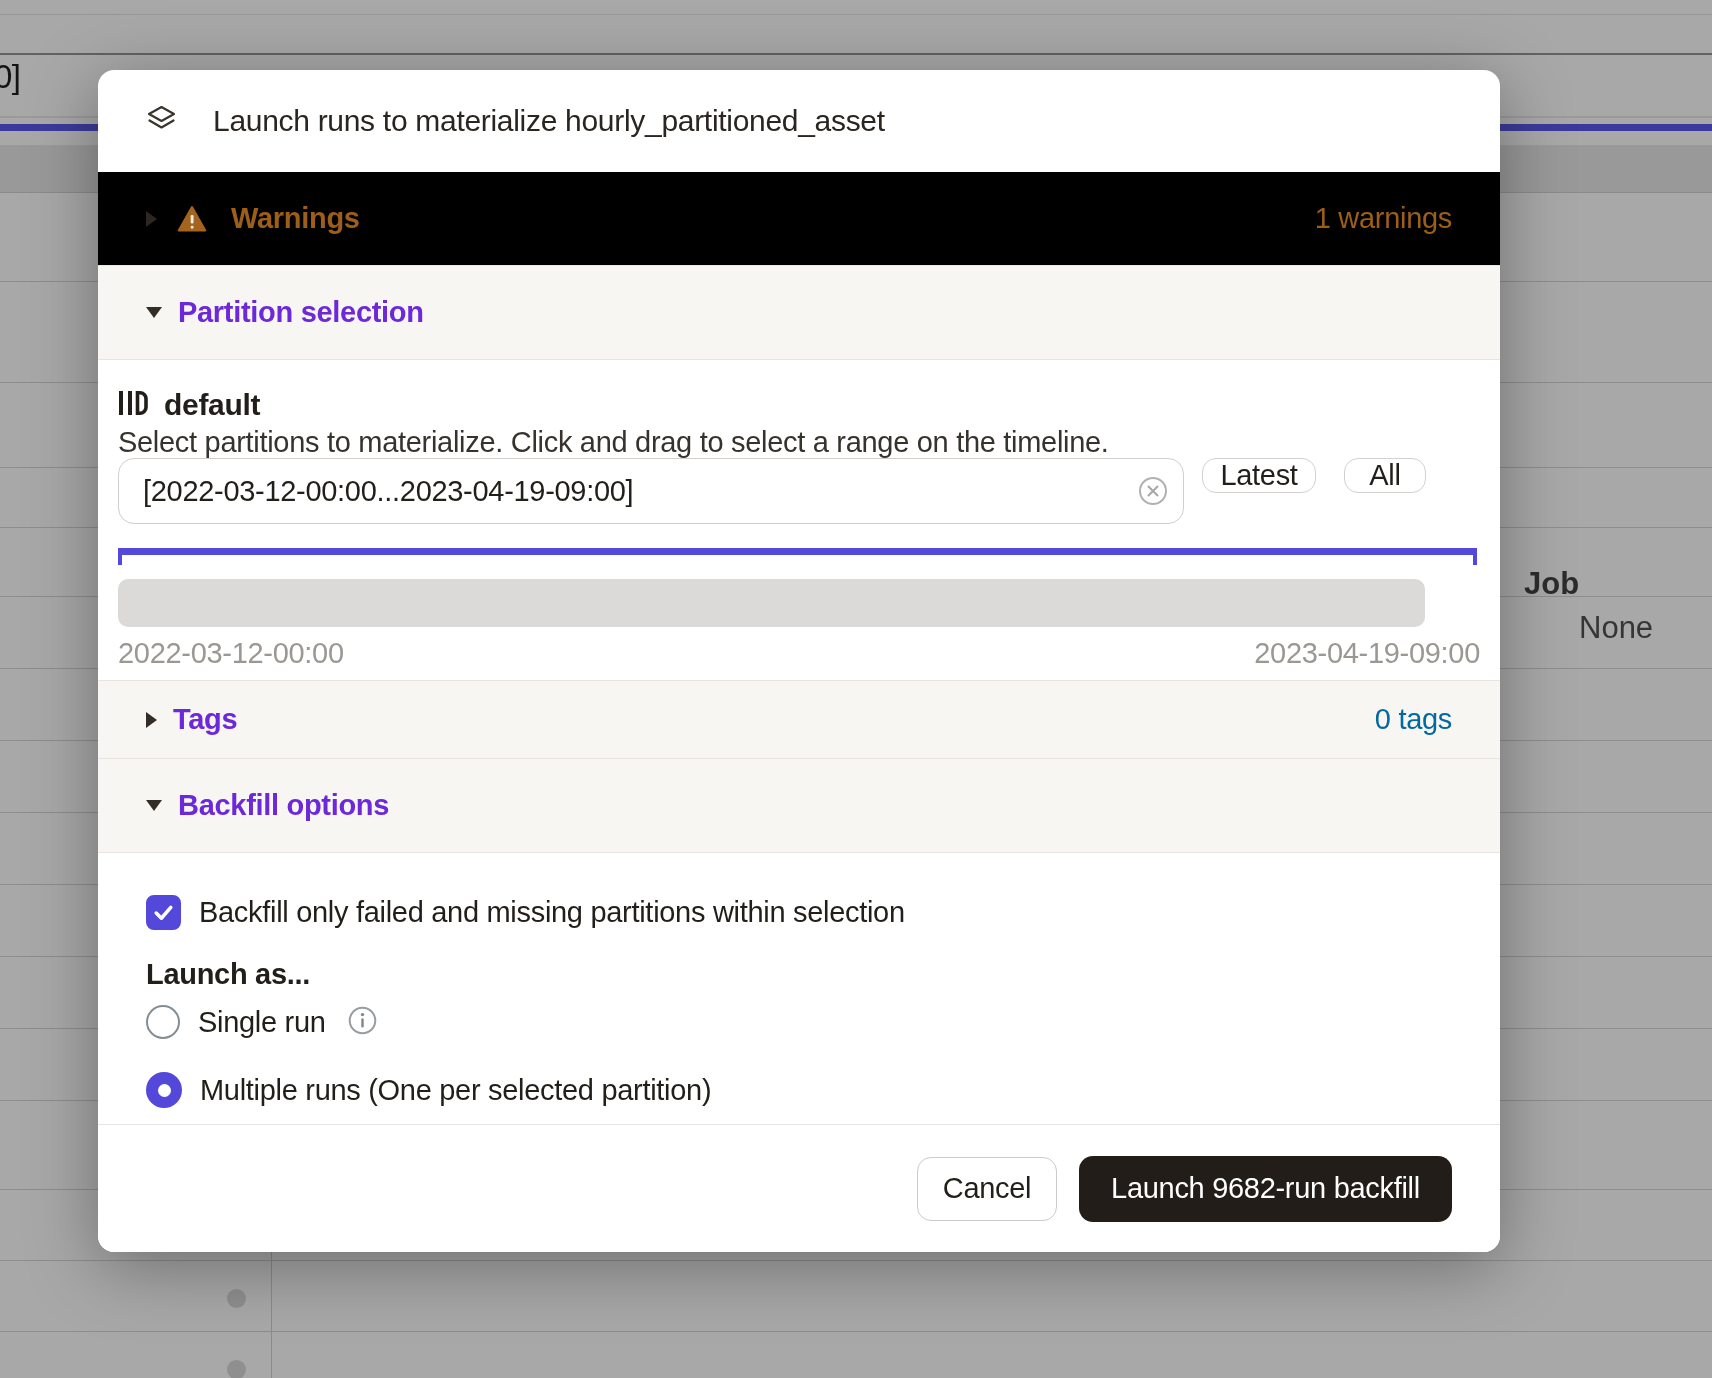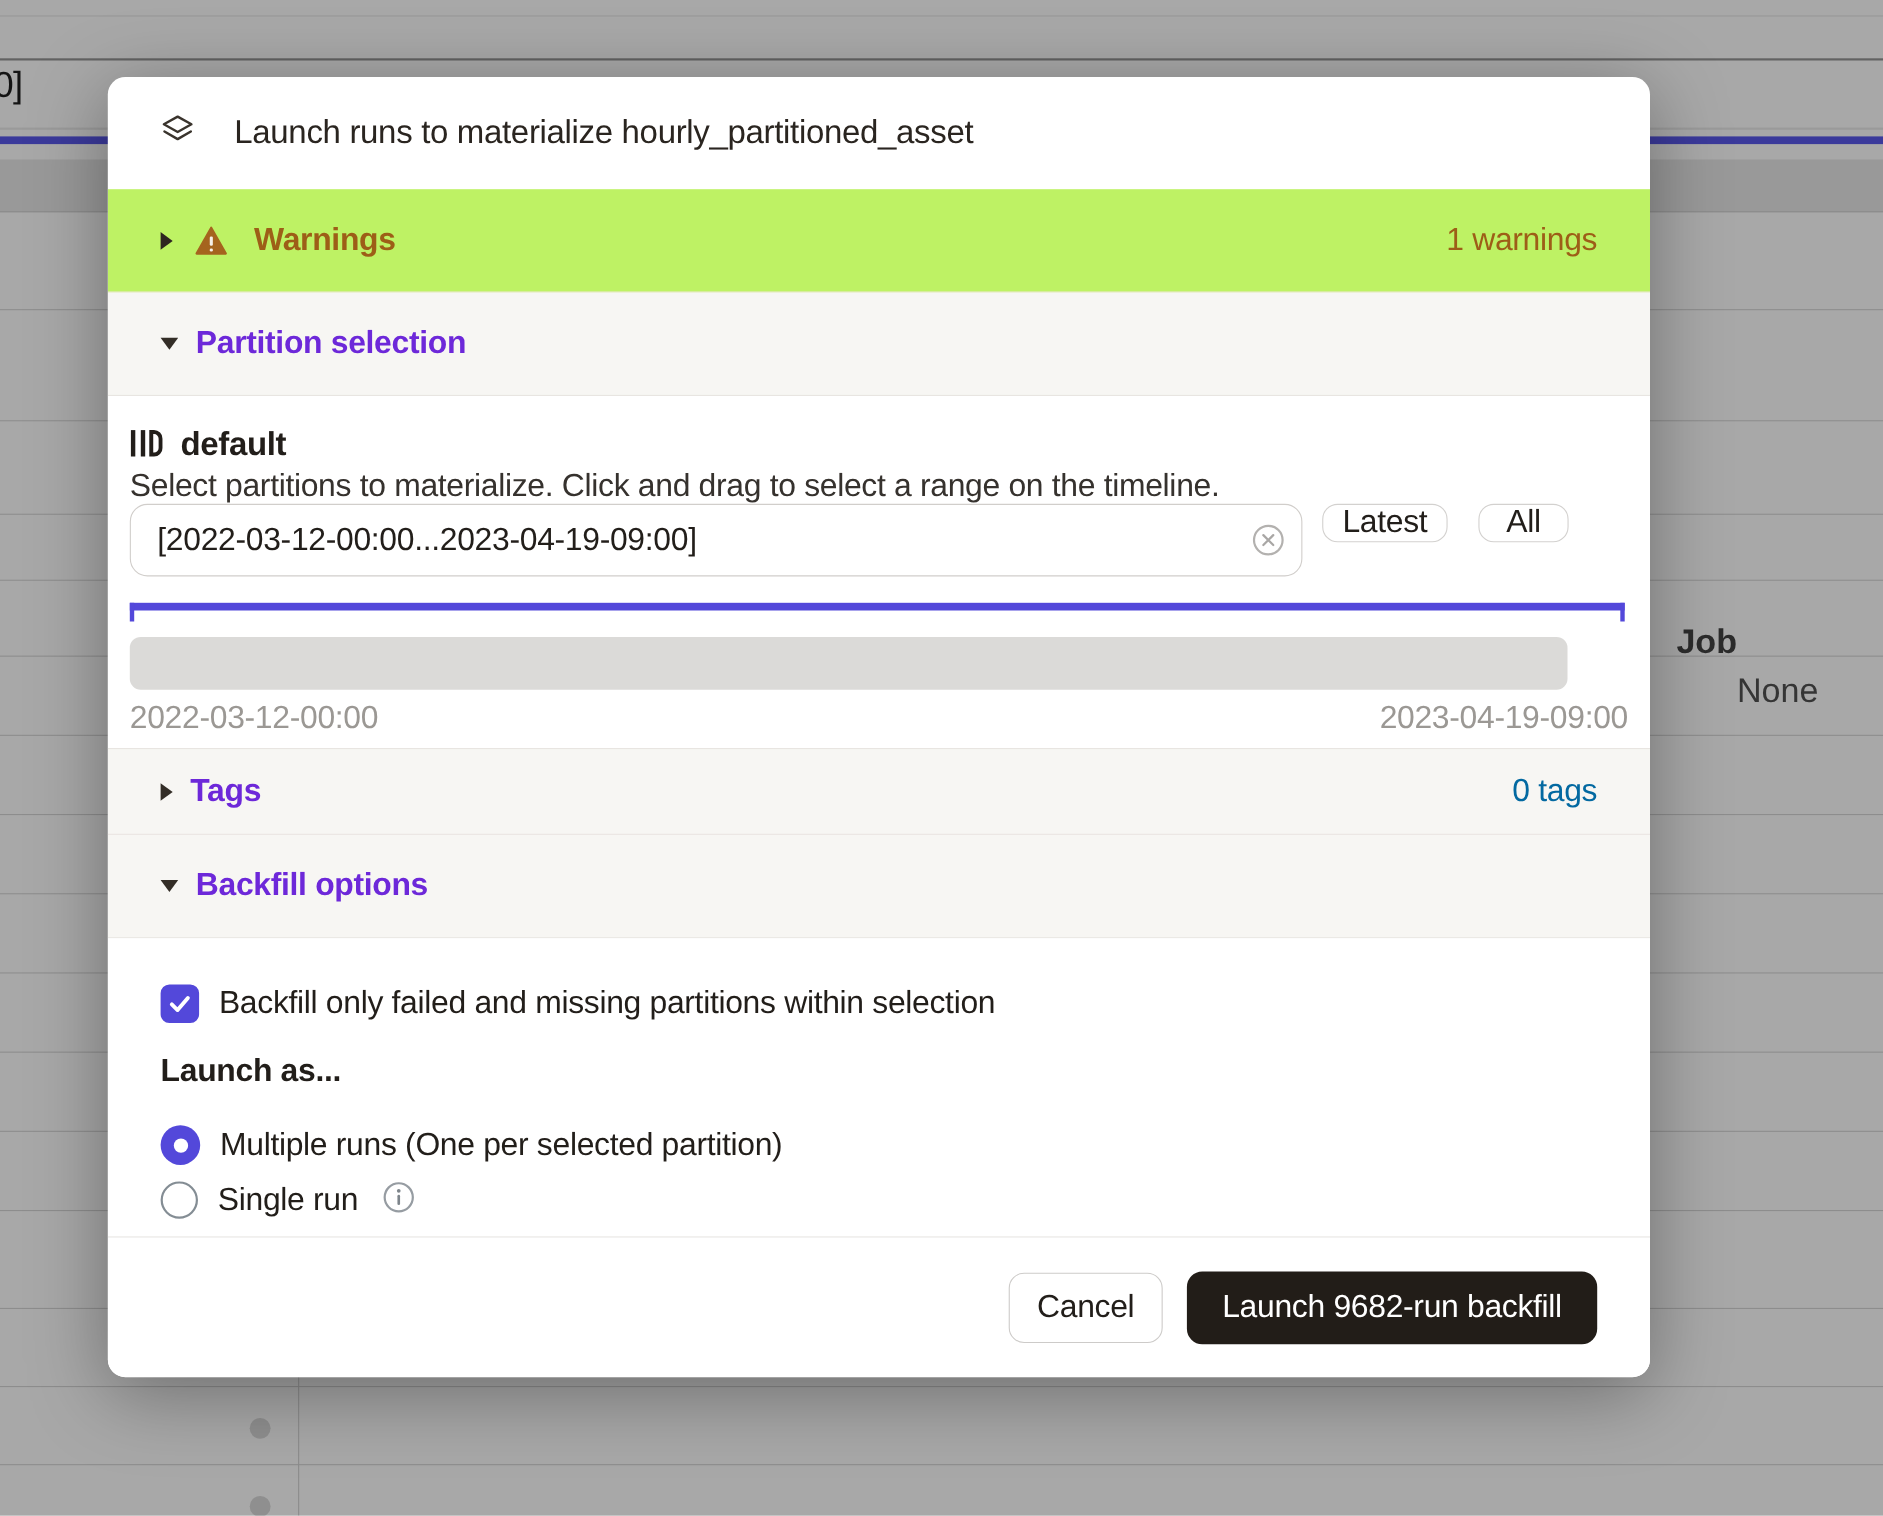--- a/index.html
+++ b/index.html
@@ -25,21 +25,21 @@
 
   
   .modal { position:absolute; left:98px; top:70px; width:1402px; height:1182px;
            background:#FFFFFF; border-radius:16px; box-shadow:0 14px 70px rgba(0,0,0,0.35);
            display:flex; flex-direction:column; overflow:hidden; letter-spacing:-0.3px; color:#221E1A; }
 
   .modal-header { height:102px; flex:0 0 102px; display:flex; align-items:center; padding:0 48px; gap:36px; }
   .modal-title { font-size:30px; font-weight:500; color:#2A2520; }
 
   .row { display:flex; align-items:center; padding:0 48px; }
-  .warnings-row { flex:0 0 94px; background:#bef264; border-bottom:1px solid #EFE6D9; cursor:pointer; }
+  .warnings-row { flex:0 0 94px; background:#000000; border-bottom:1px solid #EFE6D9; cursor:pointer; }
   .warnings-row .label { font-size:29px; font-weight:600; color:#9D5E17; margin-left:24px; }
   .warnings-row .count { margin-left:auto; font-size:29px; color:#9D5E17; }
 
   .section-row { flex:0 0 94px; background:#F7F6F3; border-bottom:1px solid #E8E5E1; cursor:pointer; }
   .section-row.tags { flex:0 0 79px; border-top:1px solid #E8E5E1; }
   .section-row .label { font-size:29px; font-weight:600; color:#6d28d9; margin-left:16px; }
   .section-row .count { margin-left:auto; font-size:29px; color:#0369a1; }
 
   .caret-right { width:0; height:0; border-top:8px solid transparent; border-bottom:8px solid transparent;
                  border-left:11px solid #332D26; flex:0 0 auto; }
@@ -221,40 +221,40 @@
         <span class="checkbox checked">
           <svg width="25" height="25" viewBox="0 0 24 24" fill="none">
             <path d="M5 12.5 L10 17.5 L19 7" stroke="#FFFFFF" stroke-width="3.4" stroke-linecap="round" stroke-linejoin="round"></path>
           </svg>
         </span>
         <span class="checkbox-label">Backfill only failed and missing partitions within selection</span>
       </div>
 
       <div class="launch-as">Launch as...</div>
 
-      <div class="radio-row second">
-        <span class="radio selected">
-          <span class="dot"></span>
-        </span>
-        <span class="radio-label">Multiple runs (One per selected partition)</span>
-      </div>
-
       <div class="radio-row first">
         <span class="radio">
           
         </span>
         <span class="radio-label">Single run</span>
         <span class="info-icon">
           <svg width="29" height="29" viewBox="0 0 29 29" fill="none">
             <circle cx="14.5" cy="14.5" r="12.8" stroke="#969CA2" stroke-width="2"></circle>
             <circle cx="14.5" cy="8.6" r="1.7" fill="#7E858B"></circle>
             <rect x="13.3" y="12.2" width="2.4" height="9.3" rx="1.2" fill="#7E858B"></rect>
           </svg>
         </span>
       </div>
+
+      <div class="radio-row second">
+        <span class="radio selected">
+          <span class="dot"></span>
+        </span>
+        <span class="radio-label">Multiple runs (One per selected partition)</span>
+      </div>
     </div>
 
     <div class="modal-footer">
       <div class="btn-cancel">Cancel</div>
       <div class="btn-submit">Launch 9682-run backfill</div>
     </div>
 
   </div>
 </div>
 

